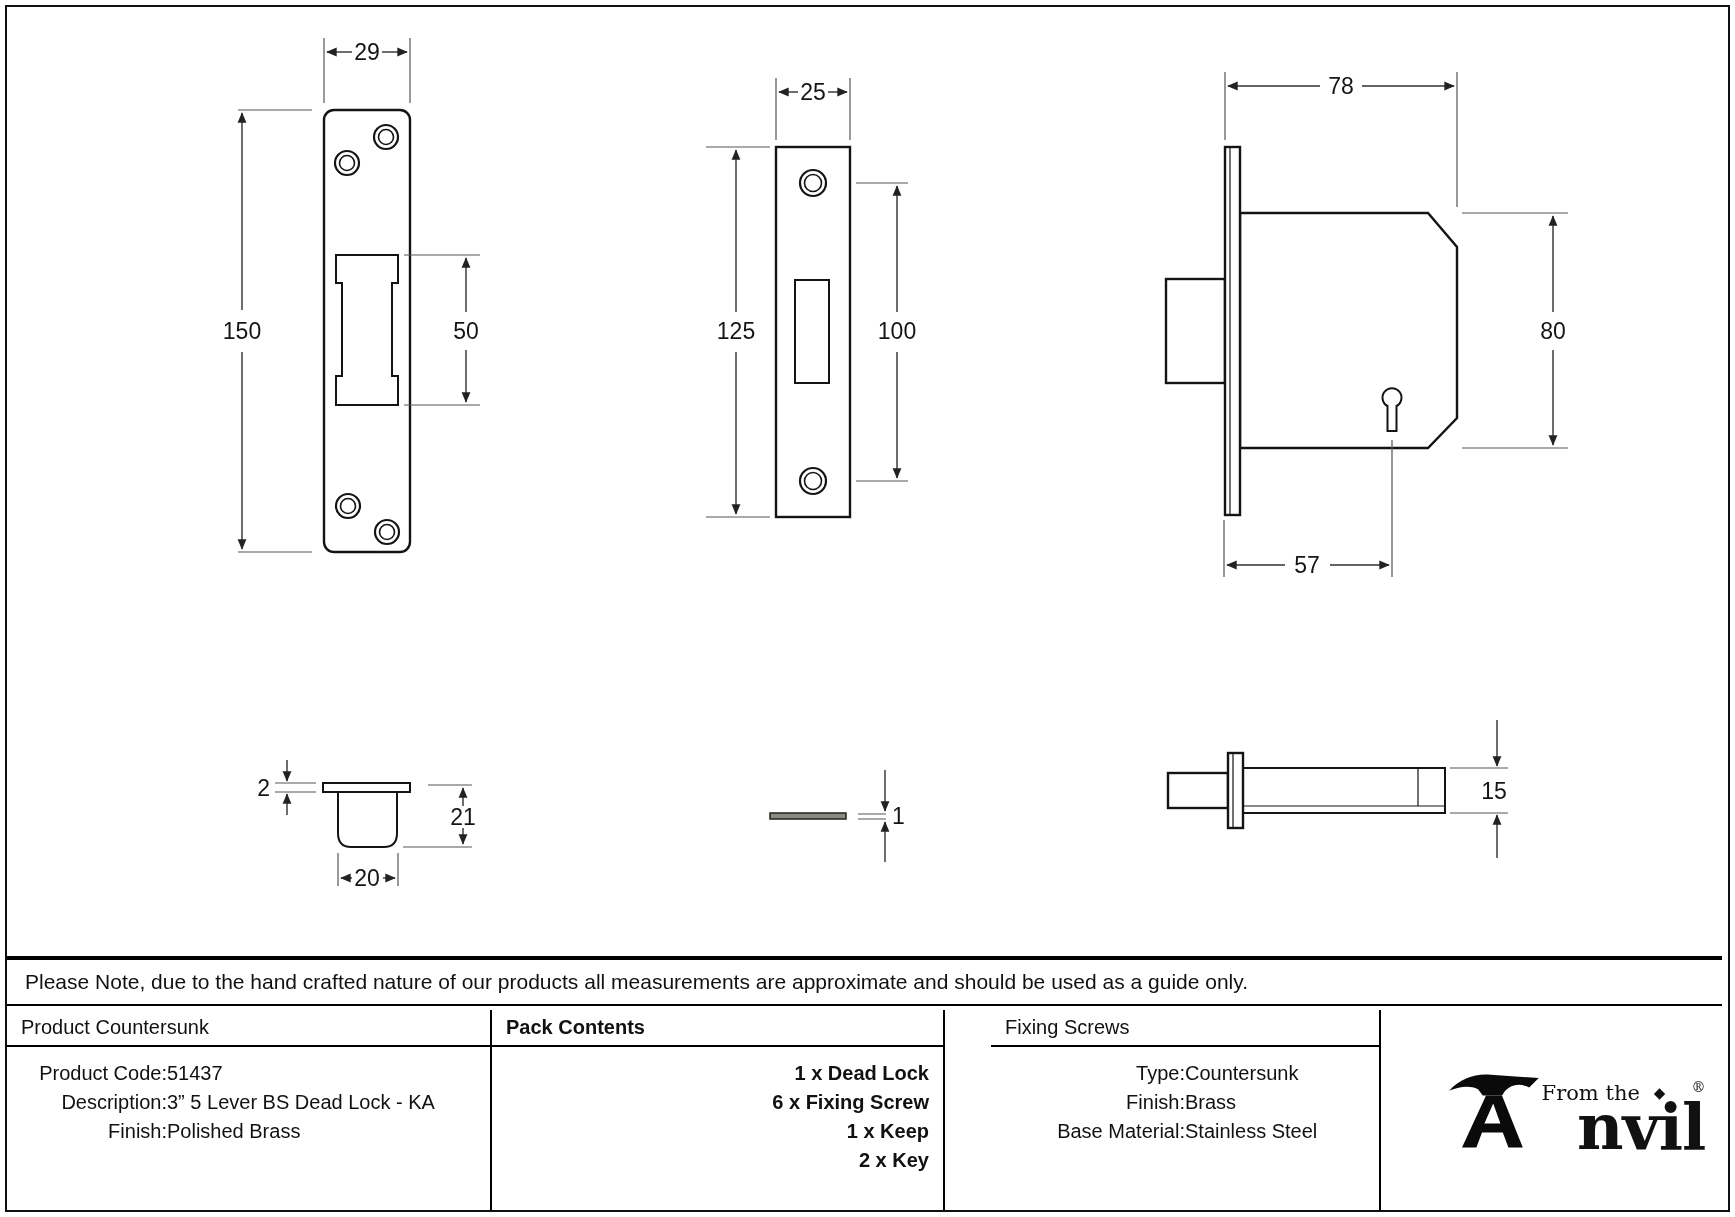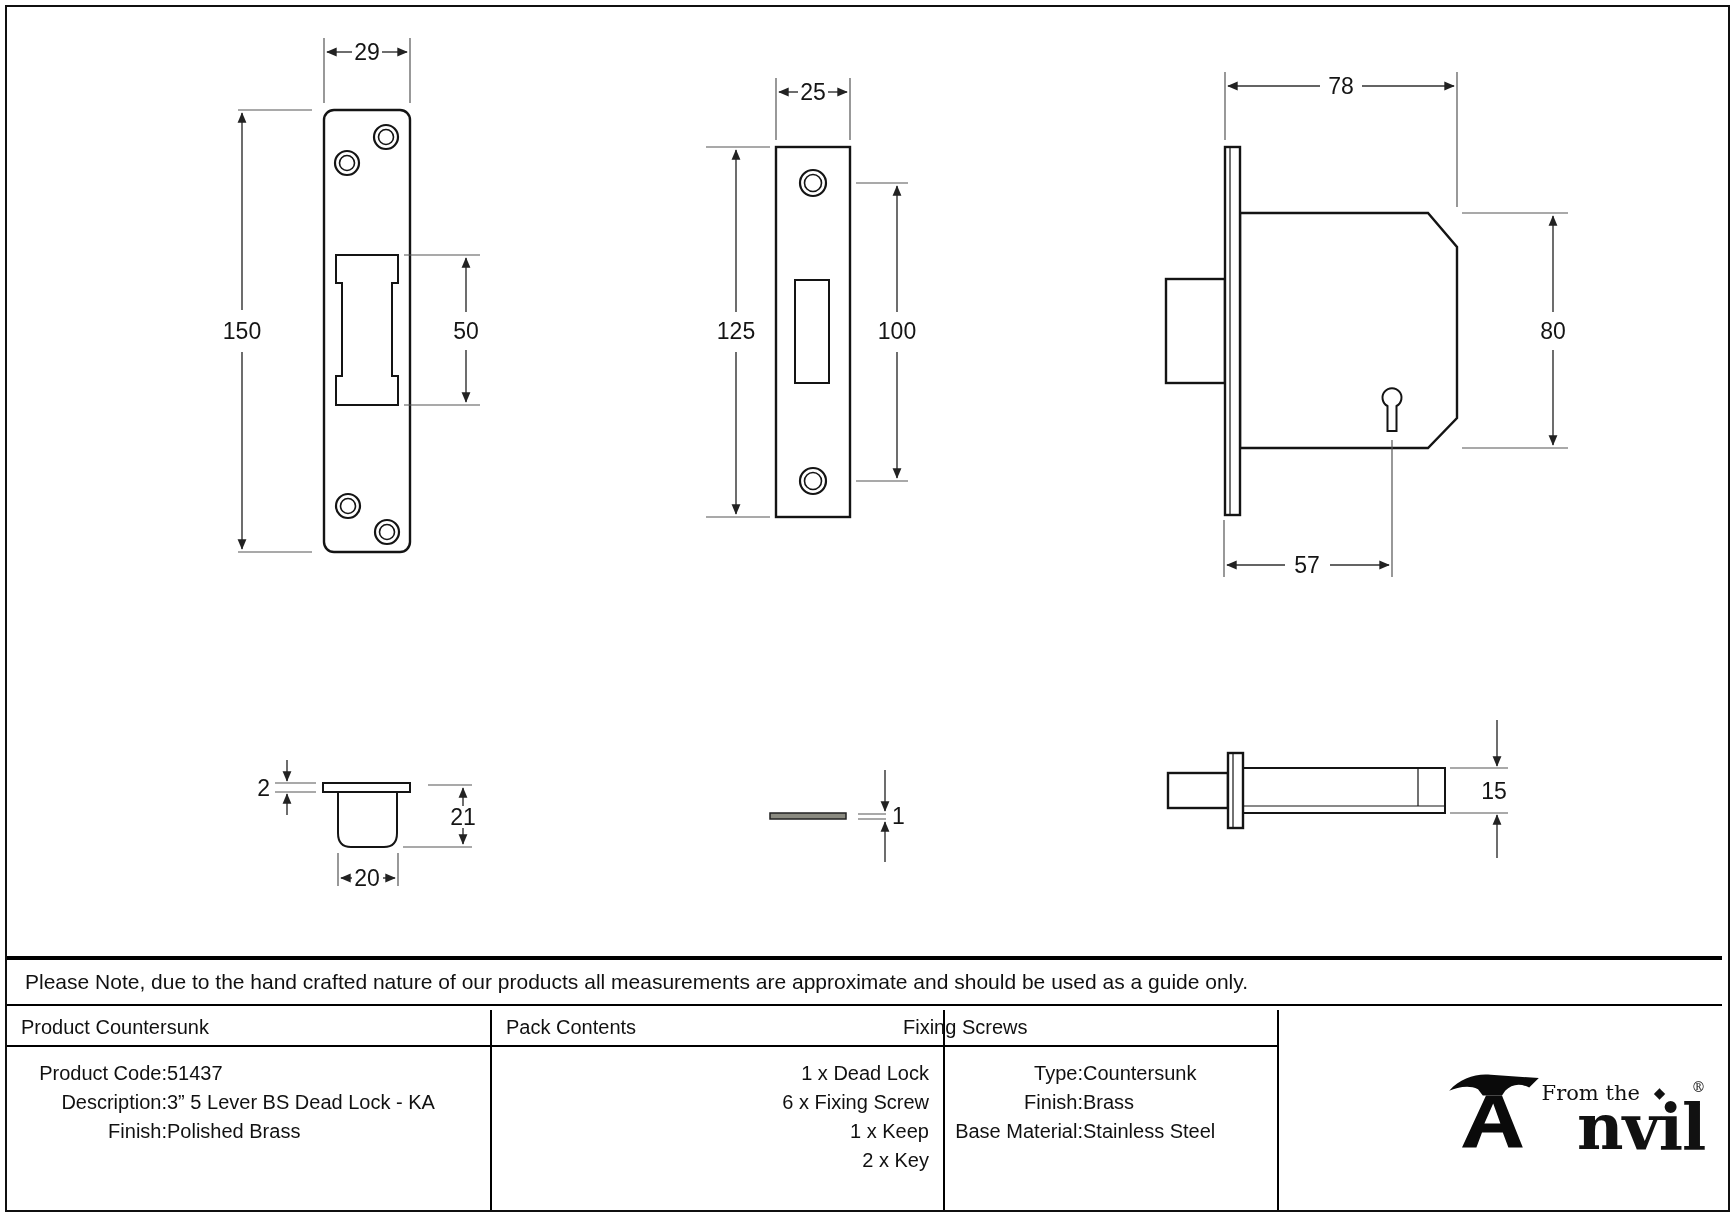--- a/index.html
+++ b/index.html
@@ -183,31 +183,31 @@
         <span class="k">Description:</span>
         <span class="v">3” 5 Lever BS Dead Lock - KA</span>
       </div>
       <div class="kv">
         <span class="k">Finish:</span>
         <span class="v">Polished Brass</span>
       </div>
     </div>
   </div>
 
-  <div class="tcol" style="left:485px;width:453px;">
+  <div class="tcol" style="left:485px;width:453px;font-weight:bold;">
     <div class="thdr">Pack Contents</div>
     <div class="tbody">
       <div>1 x Dead Lock</div>
       <div>6 x Fixing Screw</div>
       <div>1 x Keep</div>
       <div>2 x Key</div>
     </div>
   </div>
 
-  <div class="tcol" style="left:882px;width:390px;">
+  <div class="tcol" style="left:984px;width:390px;">
     <div class="thdr">Fixing Screws</div>
     <div class="tbody">
       <div class="kv fix">
         <span class="k">Type:</span>
         <span class="v">Countersunk</span>
       </div>
       <div class="kv fix">
         <span class="k">Finish:</span>
         <span class="v">Brass</span>
       </div>

